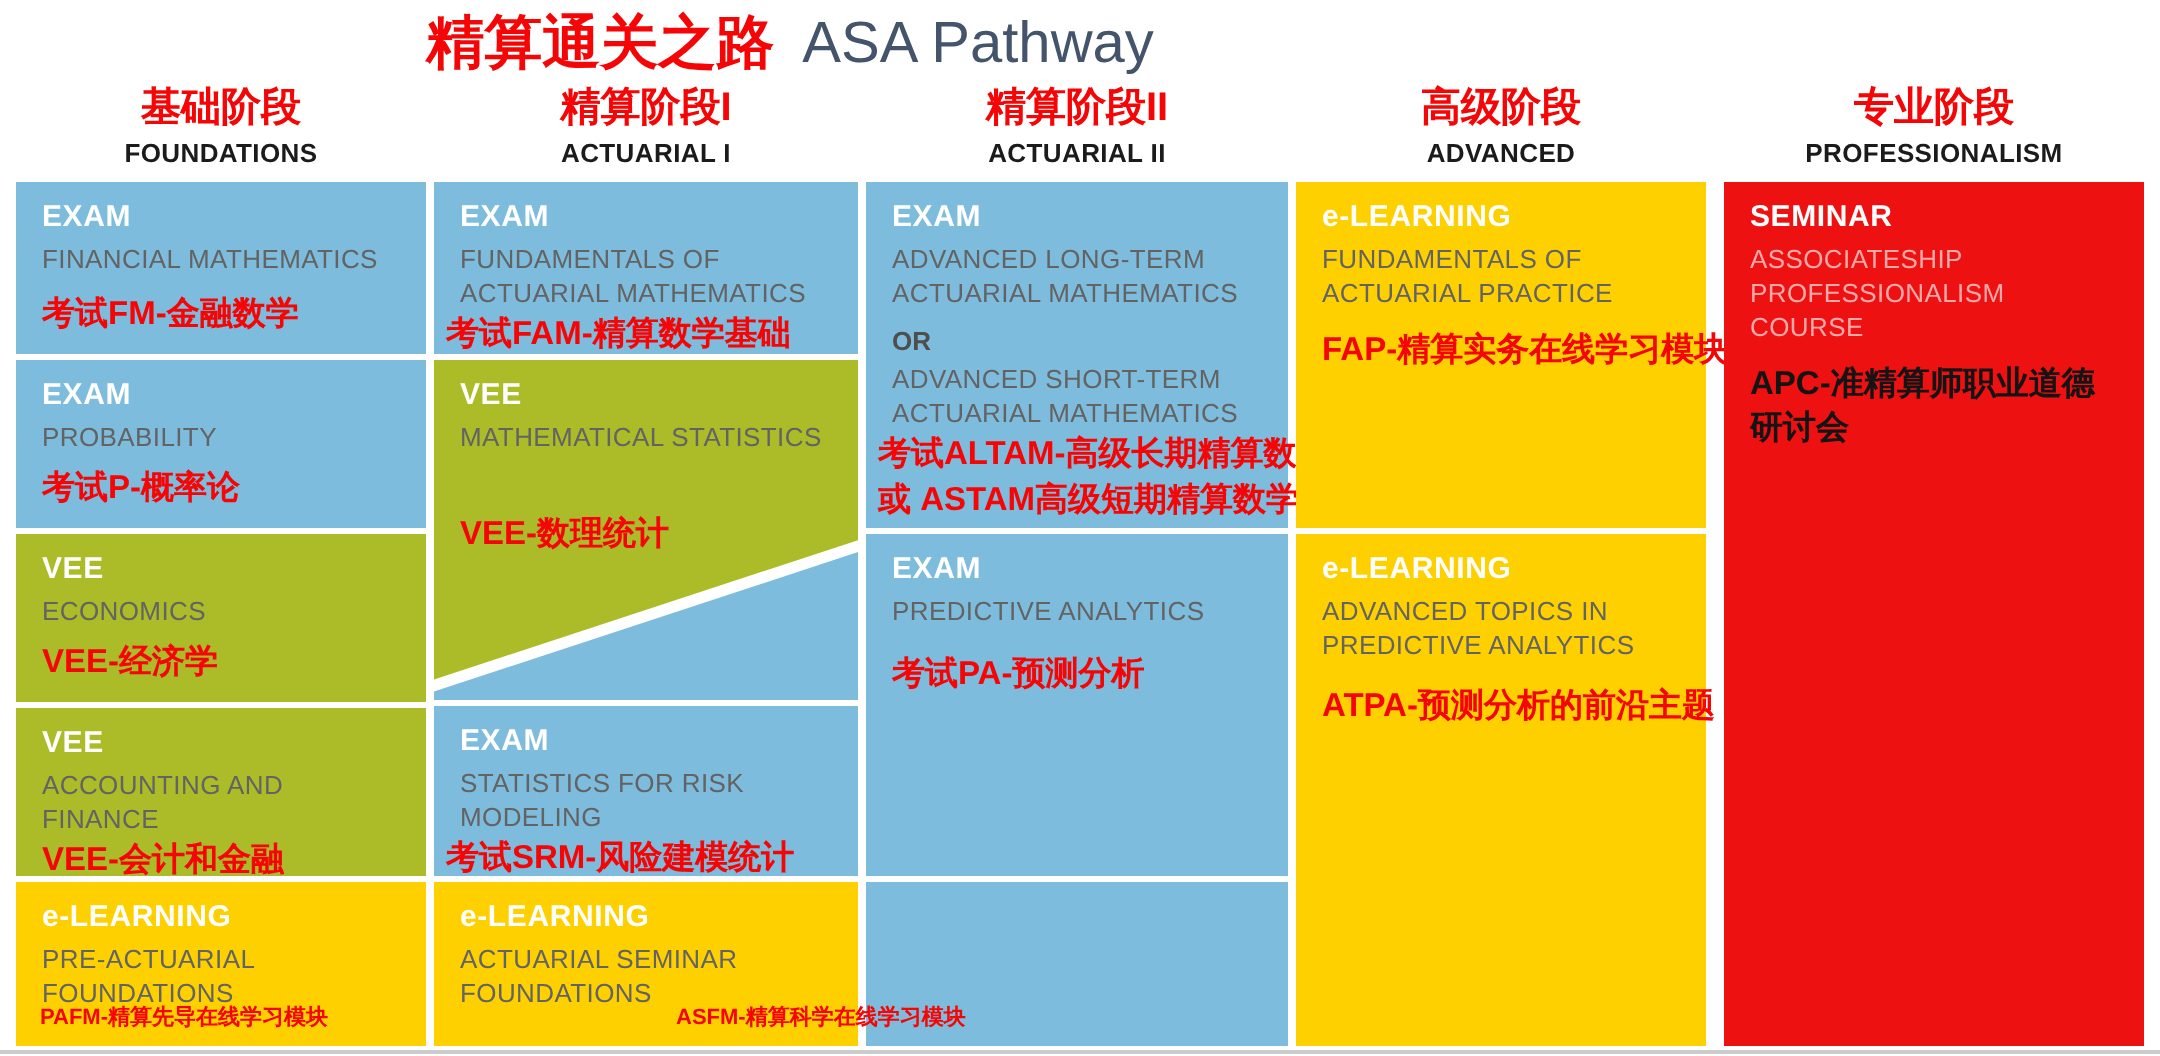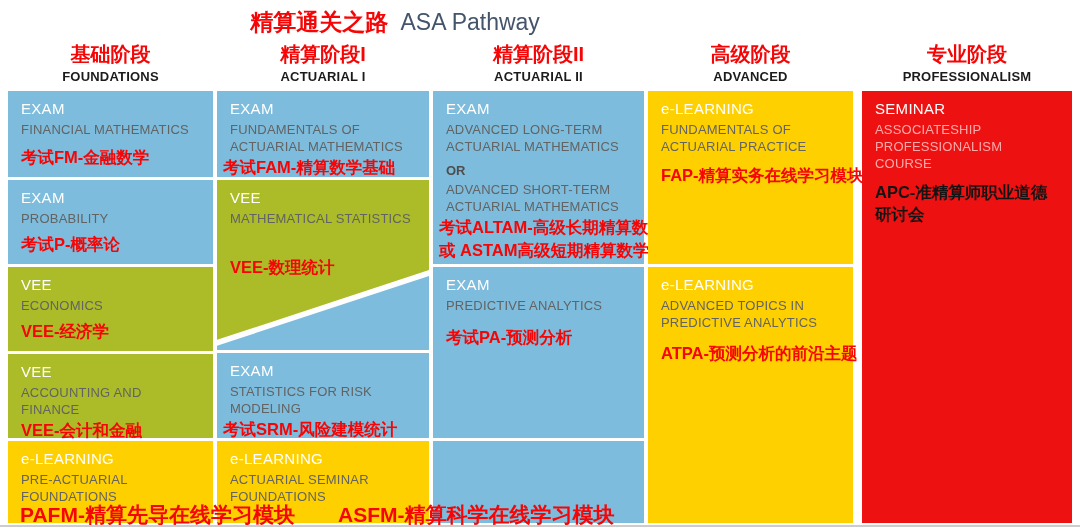--- a/index.html
+++ b/index.html
@@ -15,21 +15,21 @@
     background: #ffffff;
     overflow: hidden;
   }
   
   .main-title {
     position: absolute;
     top: 2px;
     left: 140px;
     width: 510px;
     text-align: center;
-    font-size: 23px;
+    font-size: 29px;
     line-height: 40px;
     white-space: nowrap;
   }
   .main-title .zh { color: var(--label-red); font-weight: bold; }
   .main-title .en { color: var(--title-dark); font-weight: normal; margin-left: 6px; }
   
   .colhead { position: absolute; top: 43px; text-align: center; }
   .colhead .hzh { font-size: 20px; font-weight: bold; color: var(--label-red); line-height: 22px; }
   .colhead .hen { font-size: 13px; font-weight: bold; color: var(--header-dark); margin-top: 4px; letter-spacing: 0.2px; }
   
@@ -40,21 +40,21 @@
     display: flex;
     flex-direction: column;
     align-items: flex-start;
   }
   .bg-blue   { background: var(--blue); }
   .bg-green  { background: var(--green); }
   .bg-yellow { background: var(--yellow); }
   .bg-red    { background: var(--red); }
   .btitle {
     font-size: 15px;
-    font-weight: normal;
+    font-weight: bold;
     color: #ffffff;
     letter-spacing: 0.3px;
   }
   .bdesc {
     font-size: 13px;
     line-height: 1.3;
     color: var(--desc-gray);
     margin-top: 5px;
     letter-spacing: 0.2px;
   }
@@ -92,21 +92,21 @@
     position: relative;
     padding: 9px 12px 7px 13px;
     display: flex;
     flex-direction: column;
     align-items: flex-start;
   }
   
   .float-label {
     position: absolute;
     top: 501px;
-    font-size: 21px;
+    font-size: 11px;
     font-weight: bold;
     color: var(--label-red);
     white-space: nowrap;
   }
   .bottom-line {
     position: absolute;
     left: 0; top: 525px;
     width: 1080px; height: 2px;
     background: var(--line-gray);
   }

